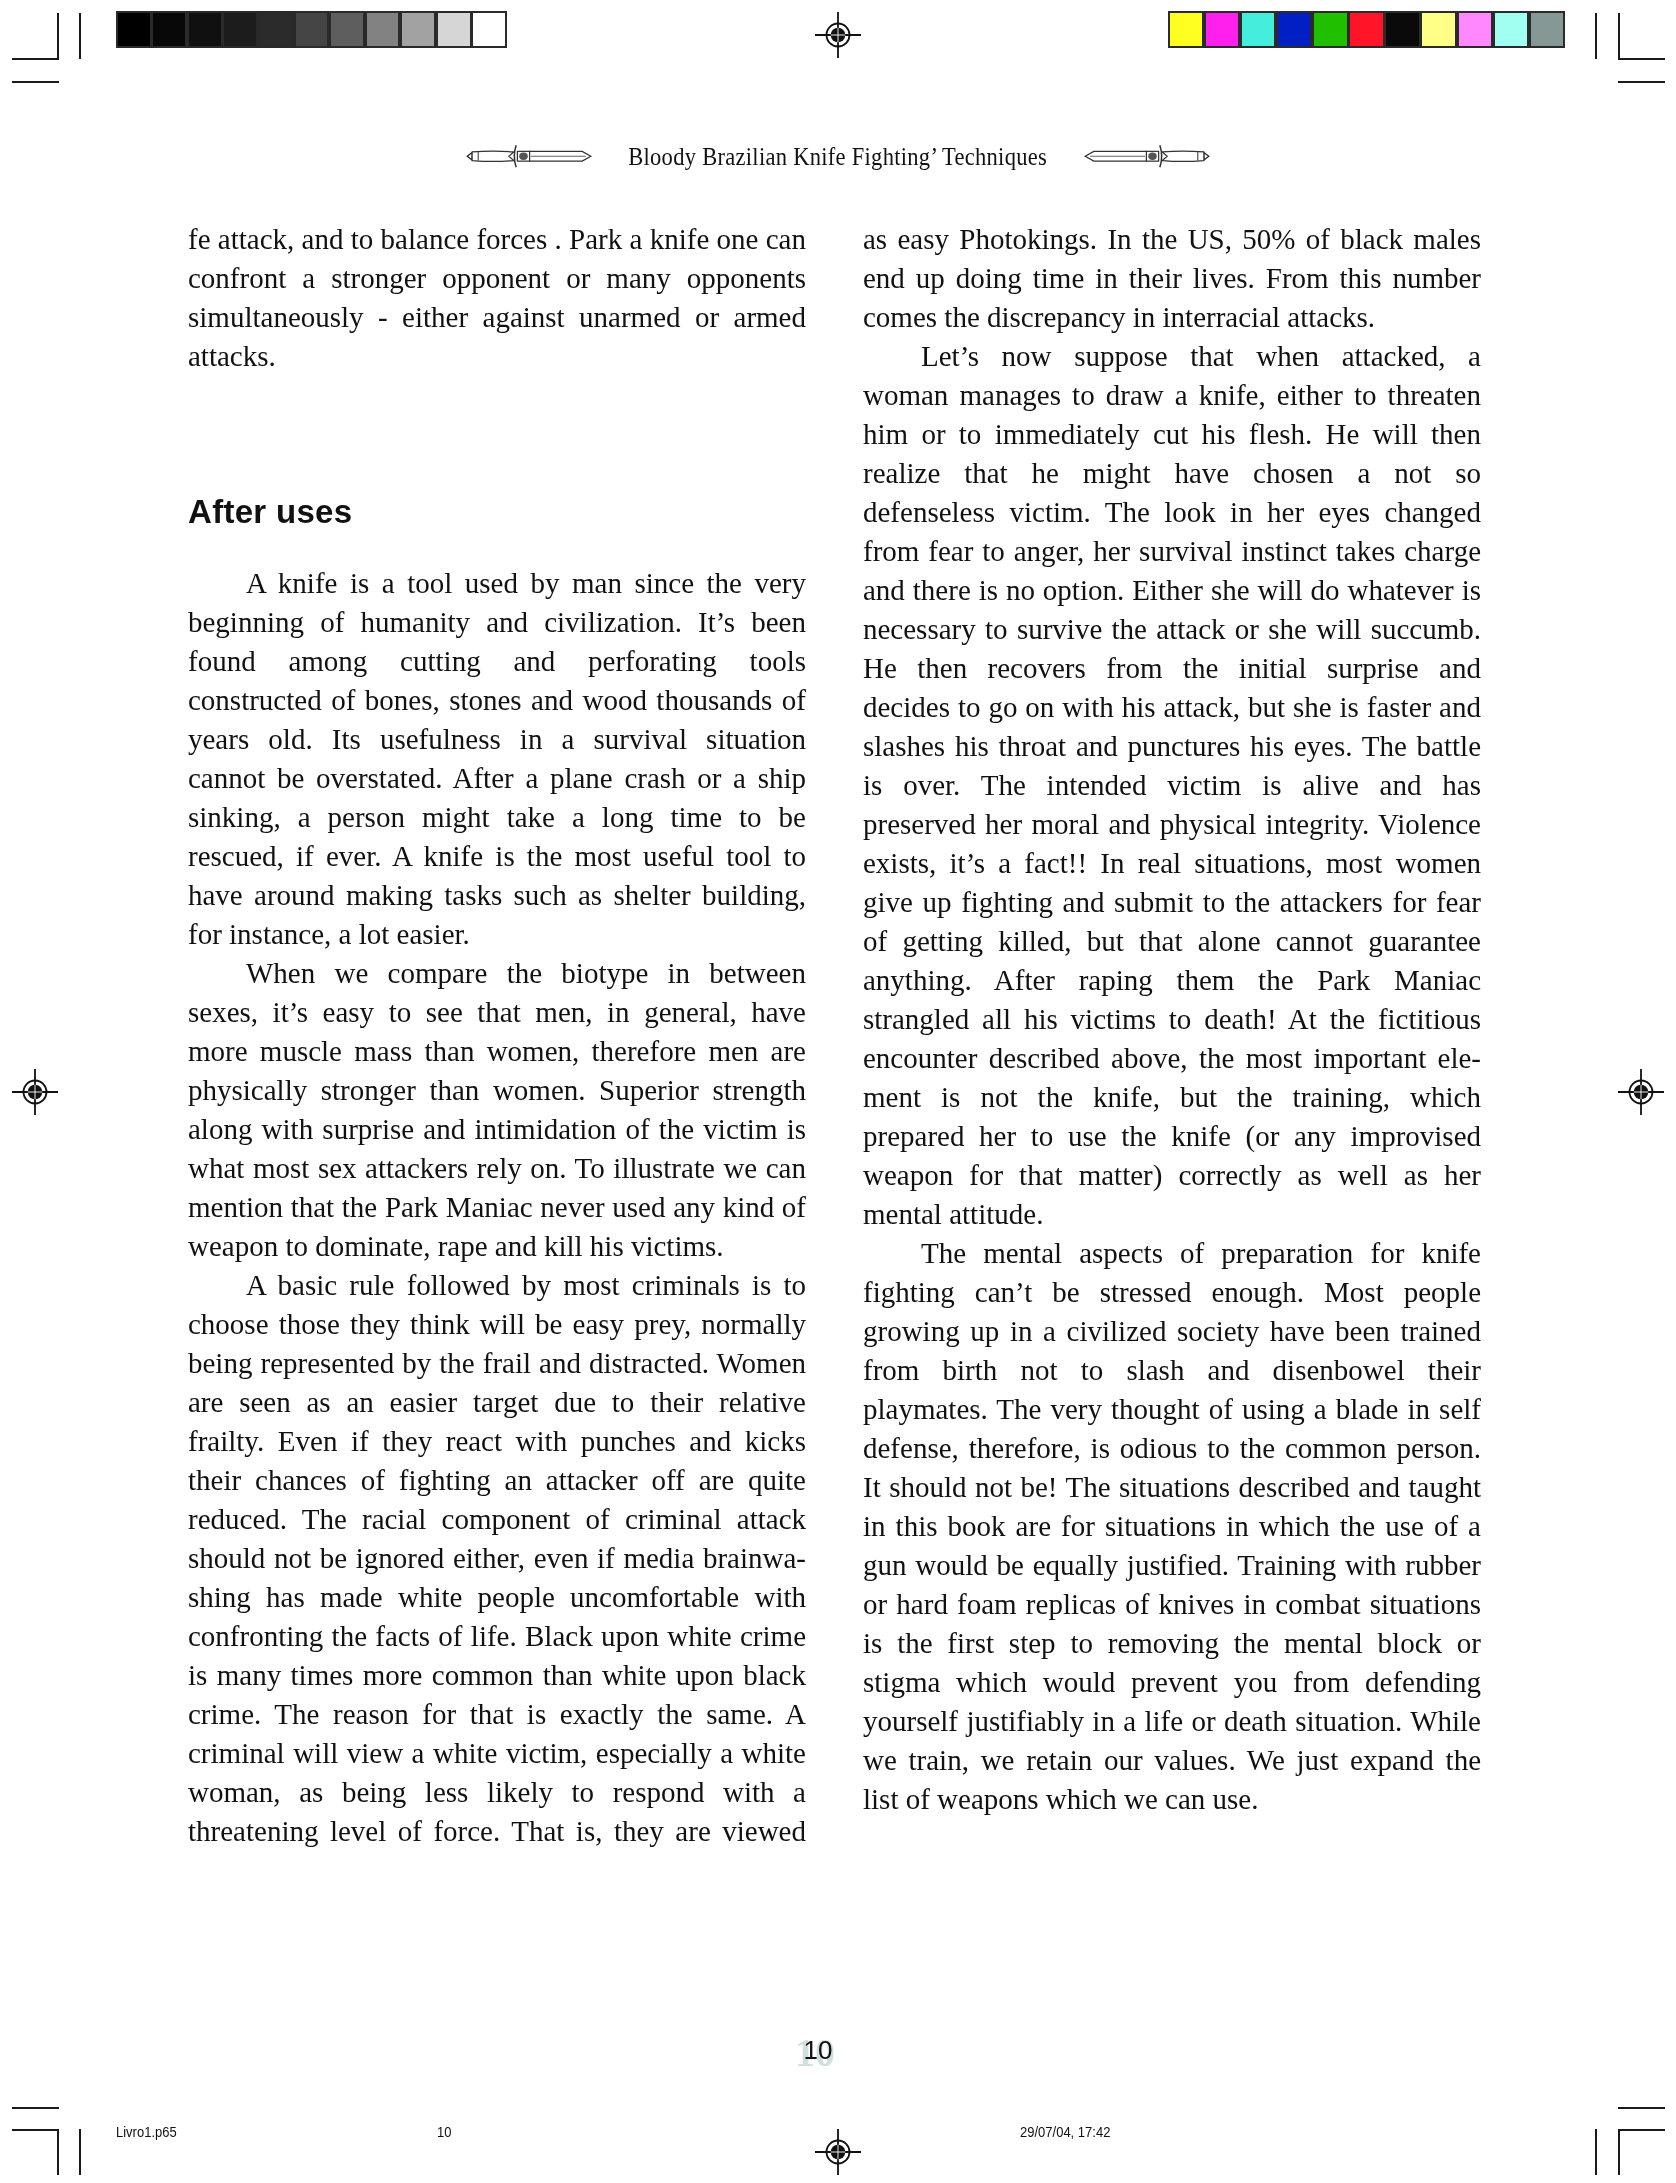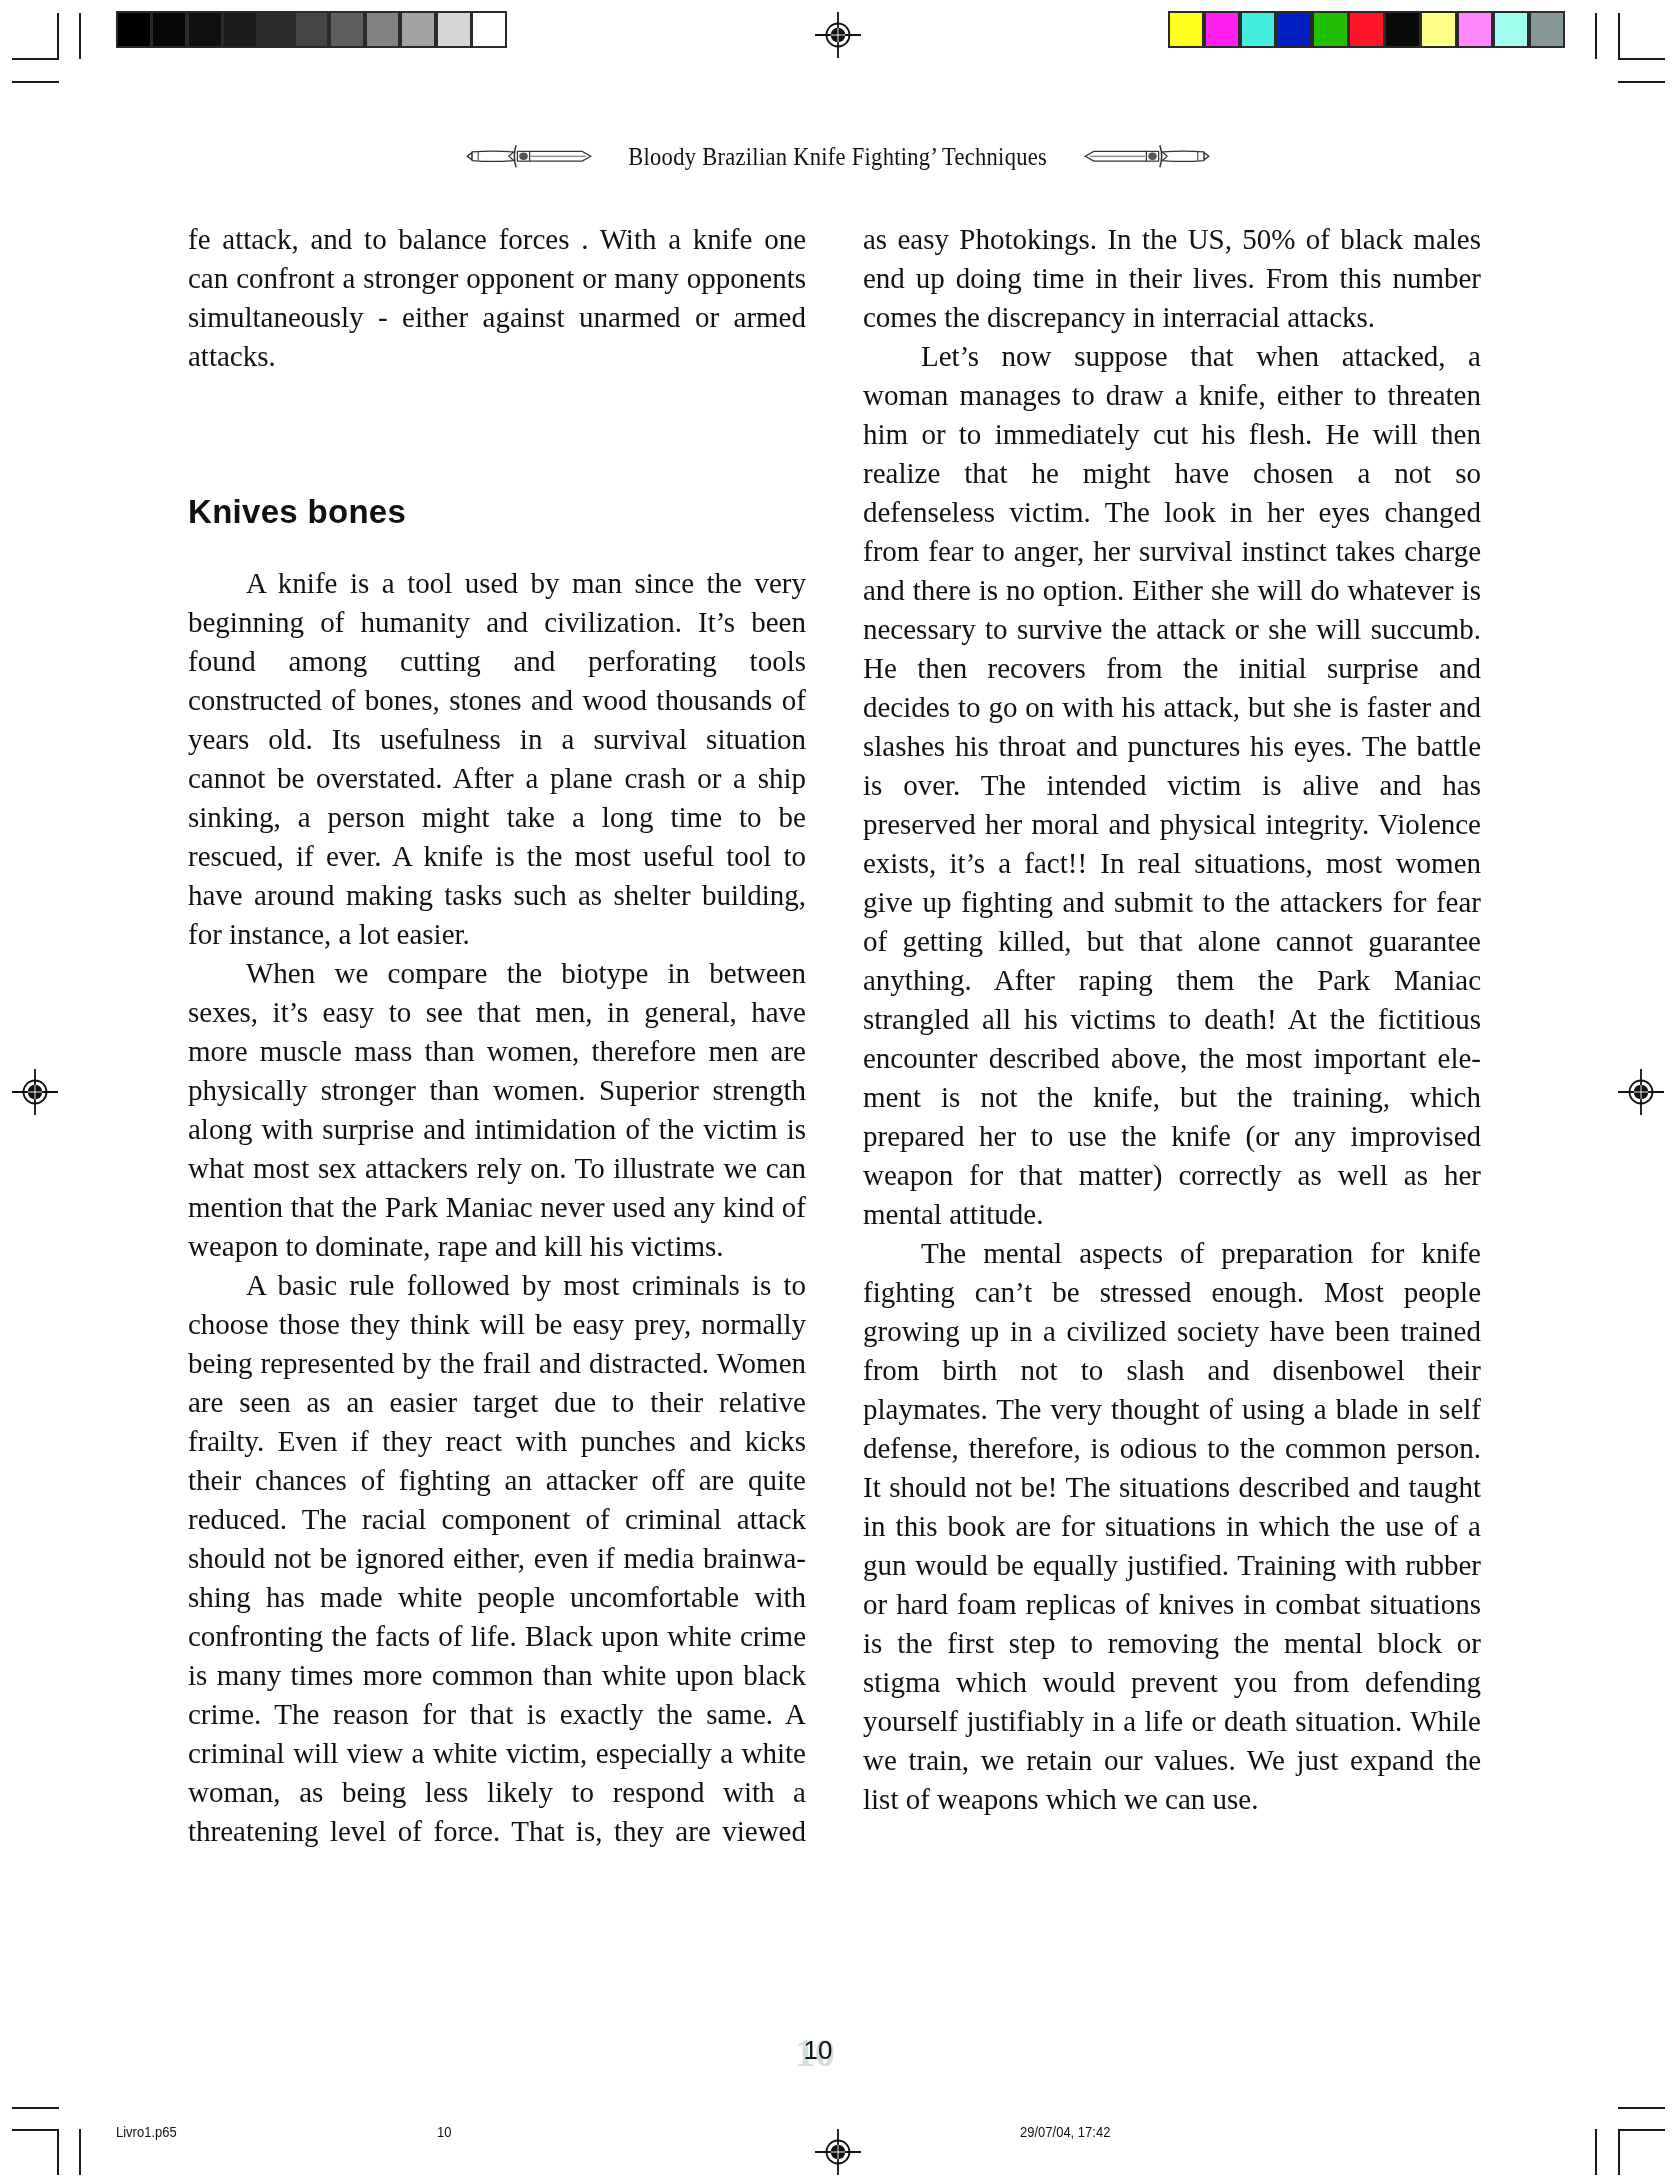--- a/index.html
+++ b/index.html
@@ -128,23 +128,23 @@
     <line x1="20" y1="13" x2="20" y2="27" stroke="#555" stroke-width="2"></line>
     <path d="M82 2 Q76 20 82 38" fill="none" stroke="#333" stroke-width="2.5"></path>
     <rect x="84" y="12" width="20" height="16" fill="#fff" stroke="#333" stroke-width="2"></rect>
     <ellipse cx="94" cy="20" rx="7" ry="6" fill="#555"></ellipse>
     <path d="M104 12 L190 12 L204 20 L190 28 L104 28 Z" fill="#fff" stroke="#333" stroke-width="2"></path>
     <line x1="106" y1="20" x2="196" y2="20" stroke="#555" stroke-width="1.5"></line>
   </svg>
 </div>
 
 <div class="col" style="left:188px;">
-  <p class="last">fe attack, and to balance forces . With a knife one can confront a stronger opponent or many opponents simultaneously - either against unarmed or armed attacks.</p>
+  <p class="last">fe attack, and to balance forces . Park a knife one can confront a stronger opponent or many opponents simultaneously - either against unarmed or armed attacks.</p>
   <div style="height:116px;"></div>
-  <h2 class="heading">Knives bones</h2>
+  <h2 class="heading">After uses</h2>
   <div style="height:33px;"></div>
   <p class="indent last">A knife is a tool used by man since the very beginning of humanity and civilization. It’s been found among cutting and perforating tools constructed of bones, stones and wood thousands of years old. Its usefulness in a sur­vival situation cannot be overstated. After a plane crash or a ship sinking, a person might take a long time to be rescued, if ever. A knife is the most useful tool to have around making tasks such as shelter building, for instance, a lot easier.</p>
   <p class="indent last">When we compare the biotype in betwe­en sexes, it’s easy to see that men, in general, have more muscle mass than women, therefo­re men are physically stronger than women. Superior strength along with surprise and in­timidation of the victim is what most sex atta­ckers rely on. To illustrate we can mention that the Park Maniac never used any kind of wea­pon to dominate, rape and kill his victims.</p>
   <p class="indent" style="text-align-last:justify;">A basic rule followed by most criminals is to choose those they think will be easy prey, normally being represented by the frail and distracted. Women are seen as an easier tar­get due to their relative frailty. Even if they react with punches and kicks their chances of fighting an attacker off are quite reduced. The racial component of criminal attack should not be ignored either, even if media brainwa­shing has made white people uncomfortable with confronting the facts of life. Black upon white crime is many times more common than white upon black crime. The reason for that is exactly the same. A criminal will view a white victim, especially a white woman, as being less likely to respond with a threate­ning level of force. That is, they are viewed</p>
 </div>
 
 <div class="col" style="left:863px;">
   <p class="last">as easy Photokings. In the US, 50% of black males end up doing time in their lives. From this number comes the discrepancy in inter­racial attacks.</p>
   <p class="indent last">Let’s now suppose that when attacked, a woman manages to draw a knife, either to thre­aten him or to immediately cut his flesh. He will then realize that he might have chosen a not so defenseless  victim. The look in her eyes changed from fear to anger, her survival ins­tinct takes charge and there is no option. Ei­ther she will do whatever is necessary to sur­vive the attack or she will succumb. He then recovers from the initial surprise and decides to go on with his attack, but she is faster and slashes his throat and punctures his eyes. The battle is over. The intended victim is alive and has preserved her moral and physical integri­ty. Violence exists, it’s a fact!!   In real situati­ons, most women give up fighting and sub­mit to the attackers for fear of getting killed, but that alone cannot guarantee anything. Af­ter raping them the Park Maniac strangled all his victims to death! At the fictitious encoun­ter described above, the most important ele­ment is not the knife, but the training, which prepared her to use the knife (or any improvi­sed weapon for that matter) correctly as well as her mental attitude.</p>
   <p class="indent last">The mental aspects of preparation for knife fighting can’t be stressed enough. Most peo­ple growing up in a civilized society have been trained from birth not to slash and disen­bowel their playmates. The very thought of using a blade in self defense, therefore, is odious to the common person. It should not be! The situations described and taught in this book are for situations in which the use of a gun would be equally justified. Training with rubber or hard foam replicas of knives in com­bat situations is the first step to removing the mental block or stigma which would prevent you from defending yourself justifiably in a life or death situation. While we train, we re­tain our values. We just expand the list of we­apons which we can use.</p>

